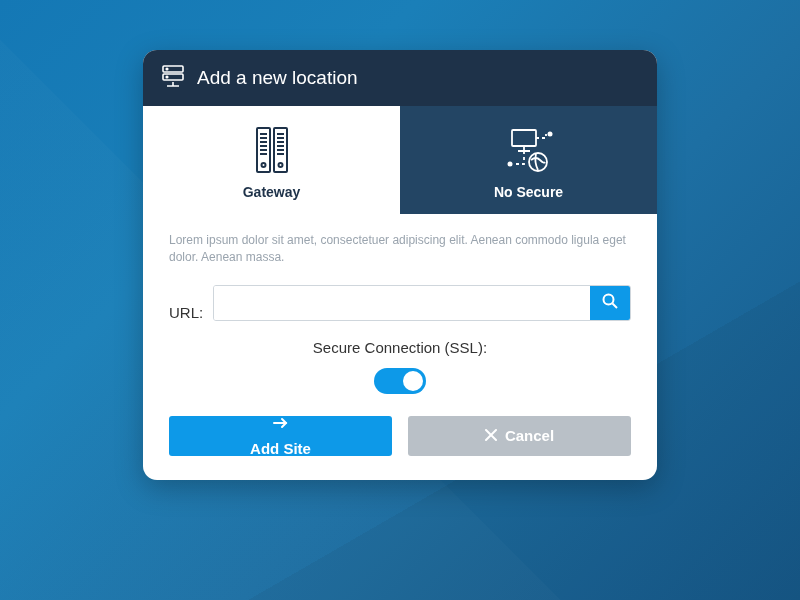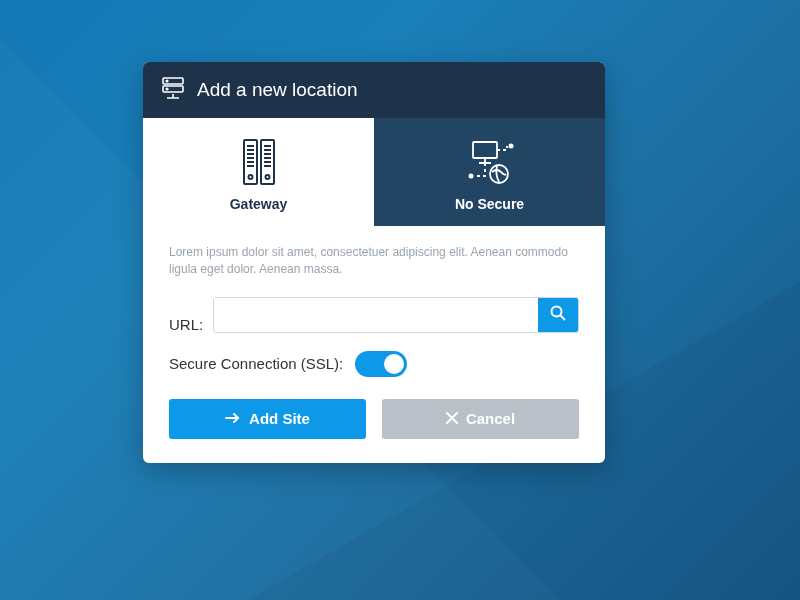--- a/index.html
+++ b/index.html
@@ -13,25 +13,25 @@
     }
     .poly {
       position: absolute;
       inset: 0;
       background:
         linear-gradient(45deg, rgba(255,255,255,0.02) 0 40%, transparent 40%),
         linear-gradient(-30deg, rgba(0,0,0,0.05) 0 30%, transparent 30%);
     }
     .modal {
       position: absolute;
-      top: 62px;
+      top: 50px;
       left: 143px;
-      width: 462px;
+      width: 514px;
       background: #fff;
-      border-radius: 6px;
+      border-radius: 14px;
       overflow: hidden;
       box-shadow: 0 8px 28px rgba(0,0,0,0.25);
     }
     .header {
       background: #1e3249;
       color: #fff;
       padding: 14px 18px;
       display: flex;
       align-items: center;
       gap: 12px;
@@ -108,20 +108,21 @@
       display: flex;
       align-items: center;
       justify-content: center;
       cursor: pointer;
     }
     .ssl-row {
       display: flex;
       align-items: center;
       gap: 12px;
       margin-bottom: 22px;
+      flex-direction: column;
     }
     .ssl-label {
       color: #333;
       font-size: 15px;
     }
     .toggle {
       width: 52px;
       height: 26px;
       background: #0d99e8;
       border-radius: 13px;
@@ -148,21 +149,21 @@
       align-items: center;
       justify-content: center;
       gap: 8px;
       border-radius: 3px;
       font-size: 15px;
       font-weight: 600;
       color: #fff;
       cursor: pointer;
       border: none;
     }
-    .btn-primary { background: #0d99e8; }
+    .btn-primary { background: #0d99e8; flex-direction: column; }
     .btn-secondary { background: #b9c0c7; }
   </style>
 </head>
 <body>
 <div class="poly"></div>
 
 <div class="modal">
 
   <div class="header">
     <span>

